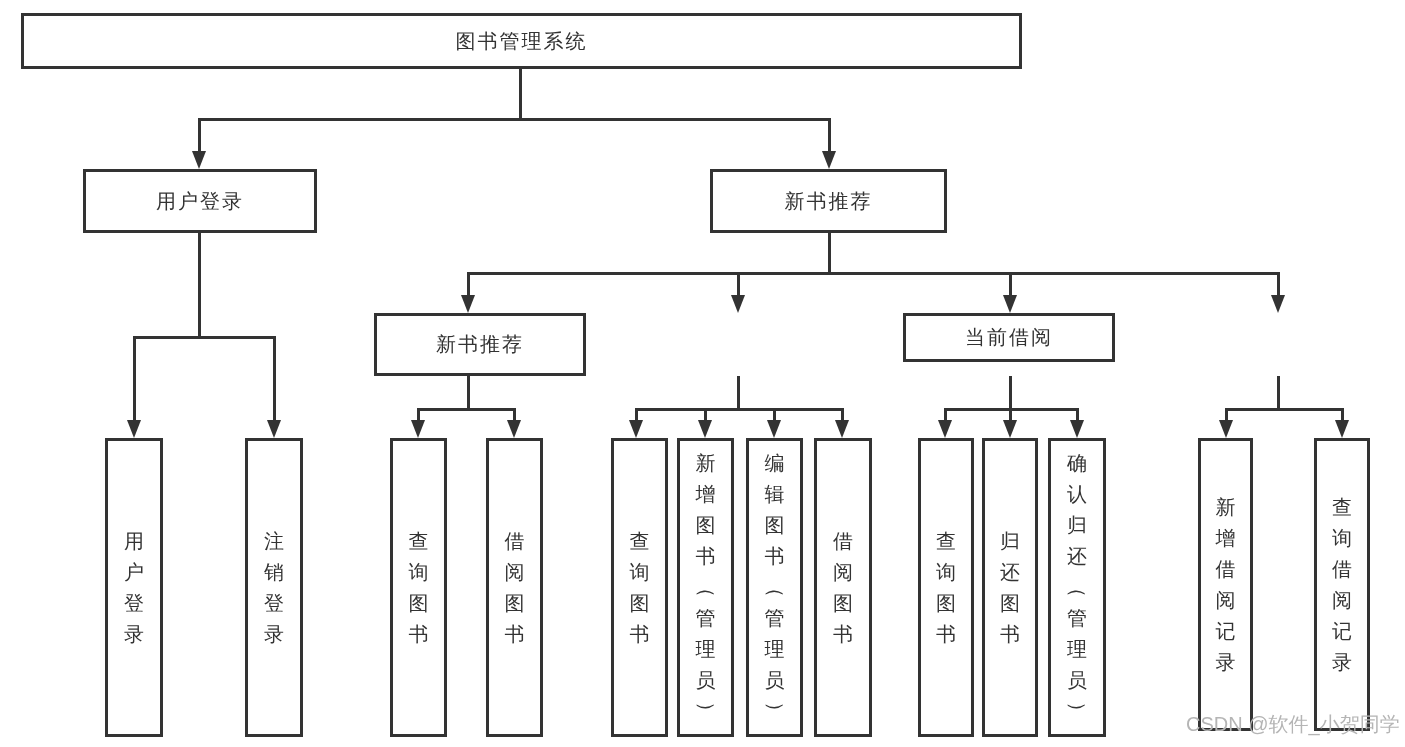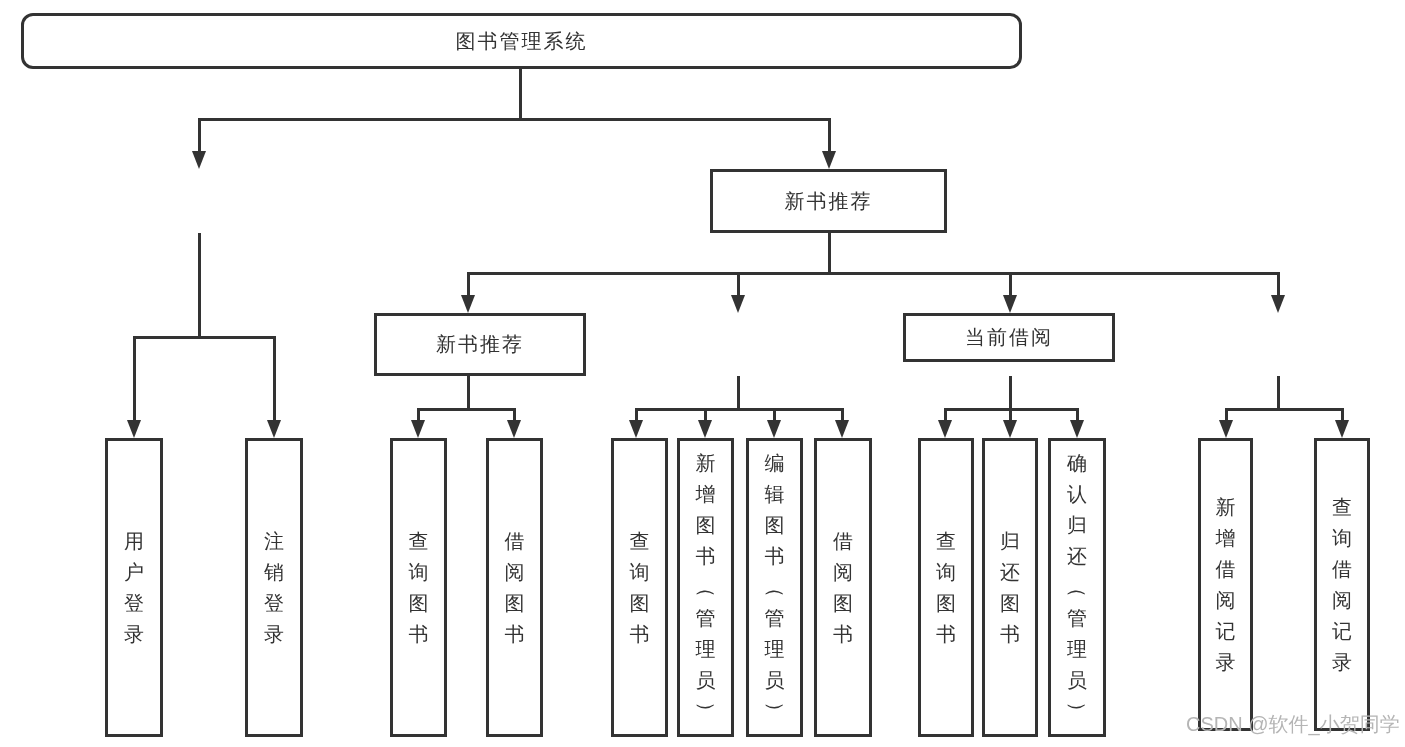--- a/index.html
+++ b/index.html
@@ -29,22 +29,23 @@
   #watermark {
     position:absolute; left:1186px; top:711px;
     font-size:20px; color:#b5b5b5; z-index:5; white-space:nowrap;
   }
 </style>
 </head>
 <body>
 
 <div id="stage">
 
-  <div class="box" style="left:21px; top:13px; width:1001px; height:56px;border-radius:12px;">图书管理系统</div>
-
+  <div class="box" style="left:21px; top:13px; width:1001px; height:56px;">图书管理系统</div>
+
+  <div class="box" style="left:83px; top:169px; width:234px; height:64px;">用户登录</div>
   <div class="box" style="left:710px; top:169px; width:237px; height:64px;">新书推荐</div>
 
   <div class="box" style="left:374px; top:313px; width:212px; height:63px;">新书推荐</div>
   <div class="box" style="left:903px; top:313px; width:212px; height:49px;">当前借阅</div>
 
   <div class="box vbox" style="left:105px; top:438px; width:58px; height:299px;">
       <span class="vchar">用</span>
       <span class="vchar">户</span>
       <span class="vchar">登</span>
       <span class="vchar">录</span>

